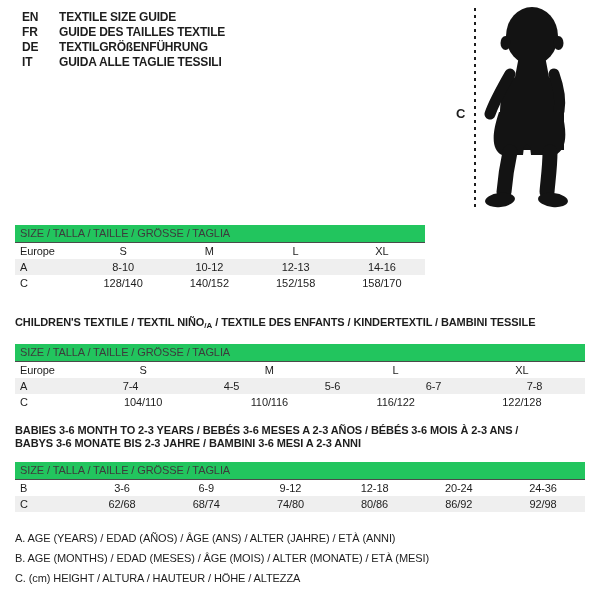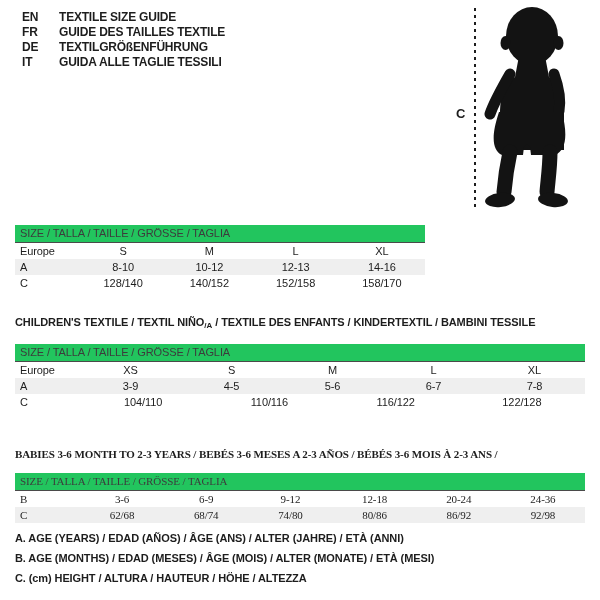--- a/index.html
+++ b/index.html
@@ -17,38 +17,38 @@
 
   
   .figure{position:absolute;left:440px;top:0;width:160px;height:215px;}
   .figure svg{position:absolute;left:0;top:0;}
   .figure-label{position:absolute;left:16px;top:106px;font-size:13px;font-weight:bold;}
 
   
   .sec{position:absolute;left:15px;}
   #sec1{top:216px;width:410px;}
   #sec2{top:304px;width:570px;margin-top:12px;}
-  #sec3{top:448px;width:570px;font-family:Liberation Serif, serif;}
+  #sec3{top:424px;width:570px;}
   .sec-title{margin:0;font-size:11px;font-weight:bold;line-height:13px;letter-spacing:-0.1px;white-space:nowrap;}
   .sub{font-size:8px;vertical-align:-2px;letter-spacing:0;}
   .size-bar{
     margin-top:9px;background:#22c55e;color:#3c3c3c;
     font-size:11px;height:17px;line-height:17px;padding-left:5px;
     border-bottom:1px solid #4a4a4a;letter-spacing:-0.1px;
   }
   #sec2 .size-bar{margin-top:12px;}
   #sec3 .size-bar{margin-top:12px;}
   .trow{display:flex;height:16px;line-height:16px;font-size:11px;letter-spacing:-0.1px;}
   .trow.alt{background:#efefef;}
   .tlabel{flex:0 0 60px;width:60px;padding-left:5px;text-align:left;}
   .tcell{flex:1;text-align:center;}
 
   
   .notes{position:absolute;left:15px;top:528px;}
-  .note{font-size:11px;font-weight:bold;line-height:20px;letter-spacing:-0.1px;}
+  .note{font-size:11px;font-weight:normal;line-height:20px;letter-spacing:-0.1px;}
 </style>
 </head>
 <body>
 
 <div class="page">
 
   <div class="langs">
     <div class="lang-row">
       <span class="lang-code">EN</span>
       <span class="lang-label">TEXTILE SIZE GUIDE</span>
@@ -113,46 +113,46 @@
       </div>
     </div>
   </section>
 
   <section class="sec" id="sec2">
     <h2 class="sec-title"><span>CHILDREN'S TEXTILE / TEXTIL NIÑO</span><span class="sub">/A</span><span> / TEXTILE DES ENFANTS / KINDERTEXTIL / BAMBINI TESSILE</span></h2>
     <div>
       <div class="size-bar">SIZE / TALLA / TAILLE / GRÖSSE / TAGLIA</div>
       <div class="trow">
         <span class="tlabel">Europe</span>
-        <span class="tcell">XS</span>
         <span class="tcell">S</span>
         <span class="tcell">M</span>
         <span class="tcell">L</span>
         <span class="tcell">XL</span>
       </div>
       <div class="trow alt">
         <span class="tlabel">A</span>
-        <span class="tcell">3-9</span>
+        <span class="tcell">7-4</span>
         <span class="tcell">4-5</span>
         <span class="tcell">5-6</span>
         <span class="tcell">6-7</span>
         <span class="tcell">7-8</span>
       </div>
       <div class="trow">
         <span class="tlabel">C</span>
         <span class="tcell">104/110</span>
         <span class="tcell">110/116</span>
         <span class="tcell">116/122</span>
         <span class="tcell">122/128</span>
       </div>
     </div>
   </section>
 
   <section class="sec" id="sec3">
     <h2 class="sec-title">BABIES 3-6 MONTH TO 2-3 YEARS / BEBÉS 3-6 MESES A 2-3 AÑOS / BÉBÉS 3-6 MOIS À 2-3 ANS /</h2>
+    <h2 class="sec-title">BABYS 3-6 MONATE BIS 2-3 JAHRE / BAMBINI 3-6 MESI A 2-3 ANNI</h2>
     <div>
       <div class="size-bar">SIZE / TALLA / TAILLE / GRÖSSE / TAGLIA</div>
       <div class="trow">
         <span class="tlabel">B</span>
         <span class="tcell">3-6</span>
         <span class="tcell">6-9</span>
         <span class="tcell">9-12</span>
         <span class="tcell">12-18</span>
         <span class="tcell">20-24</span>
         <span class="tcell">24-36</span>

